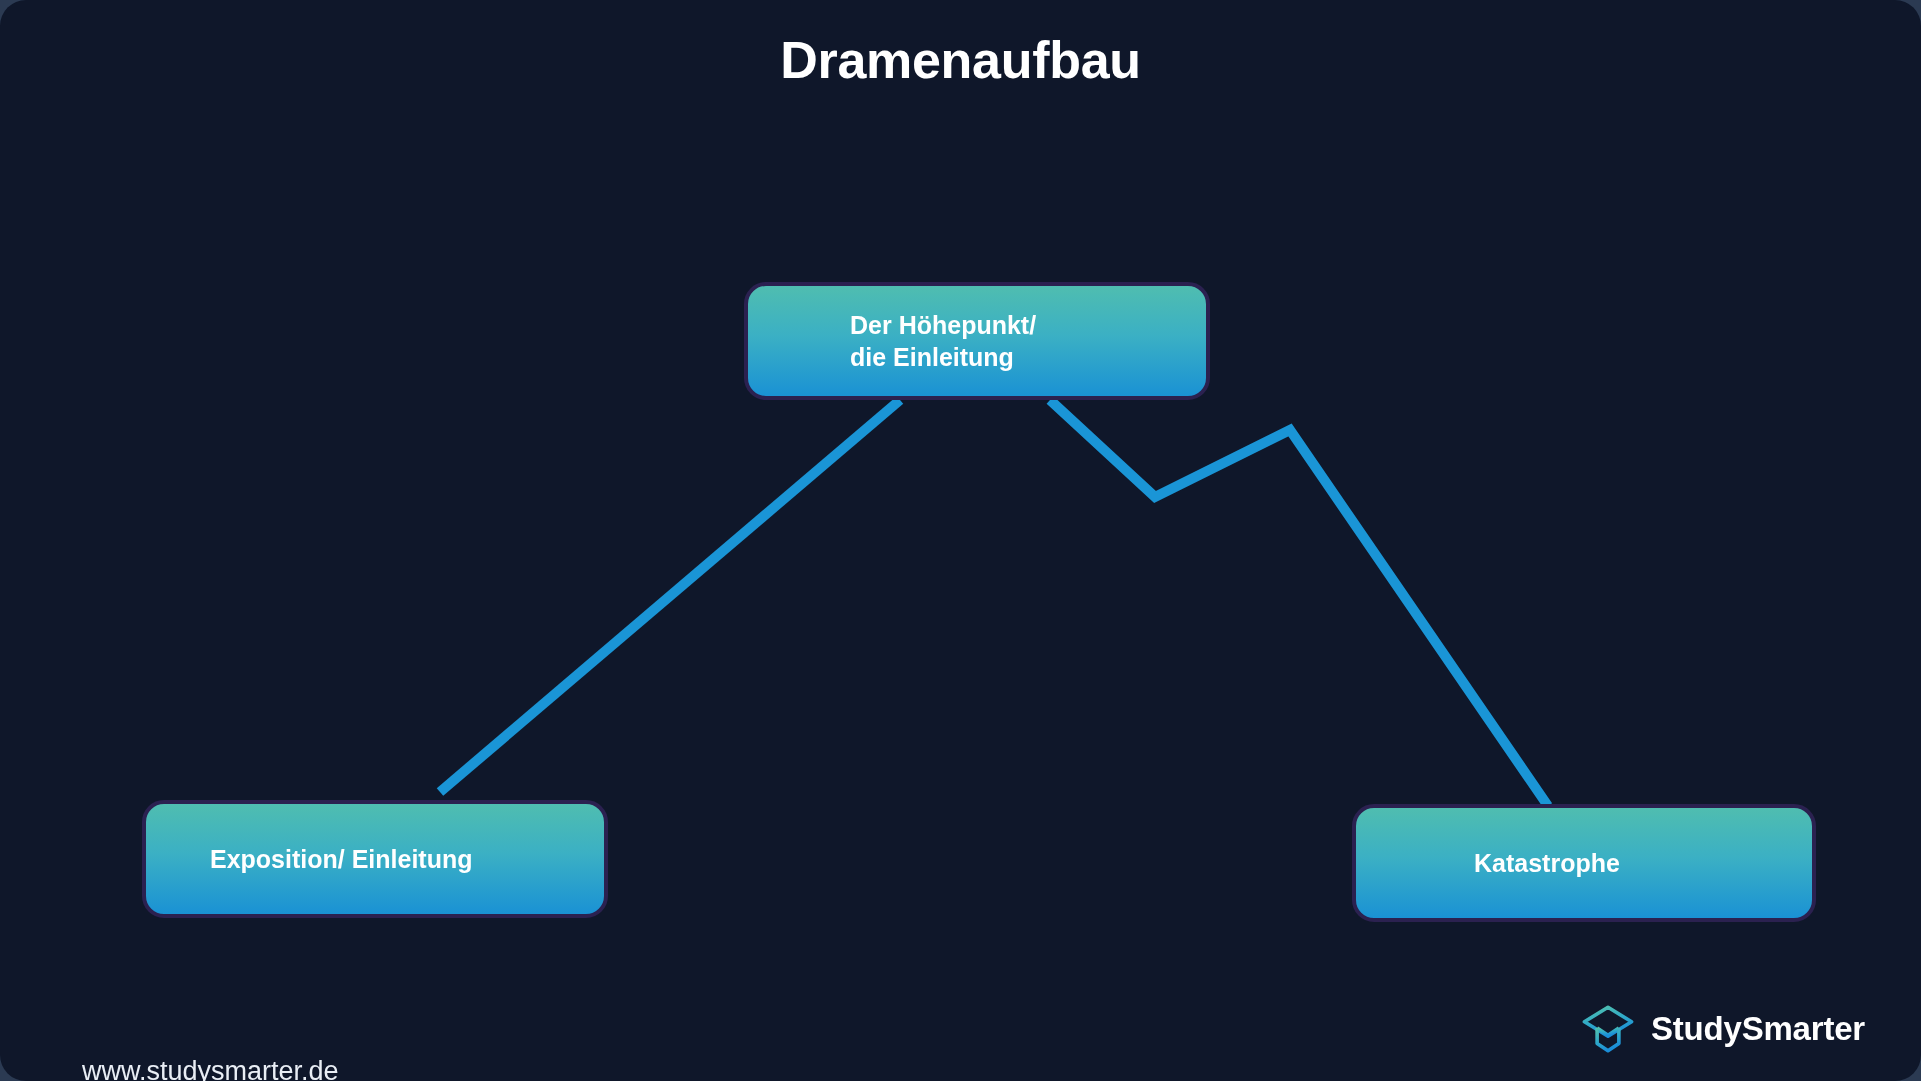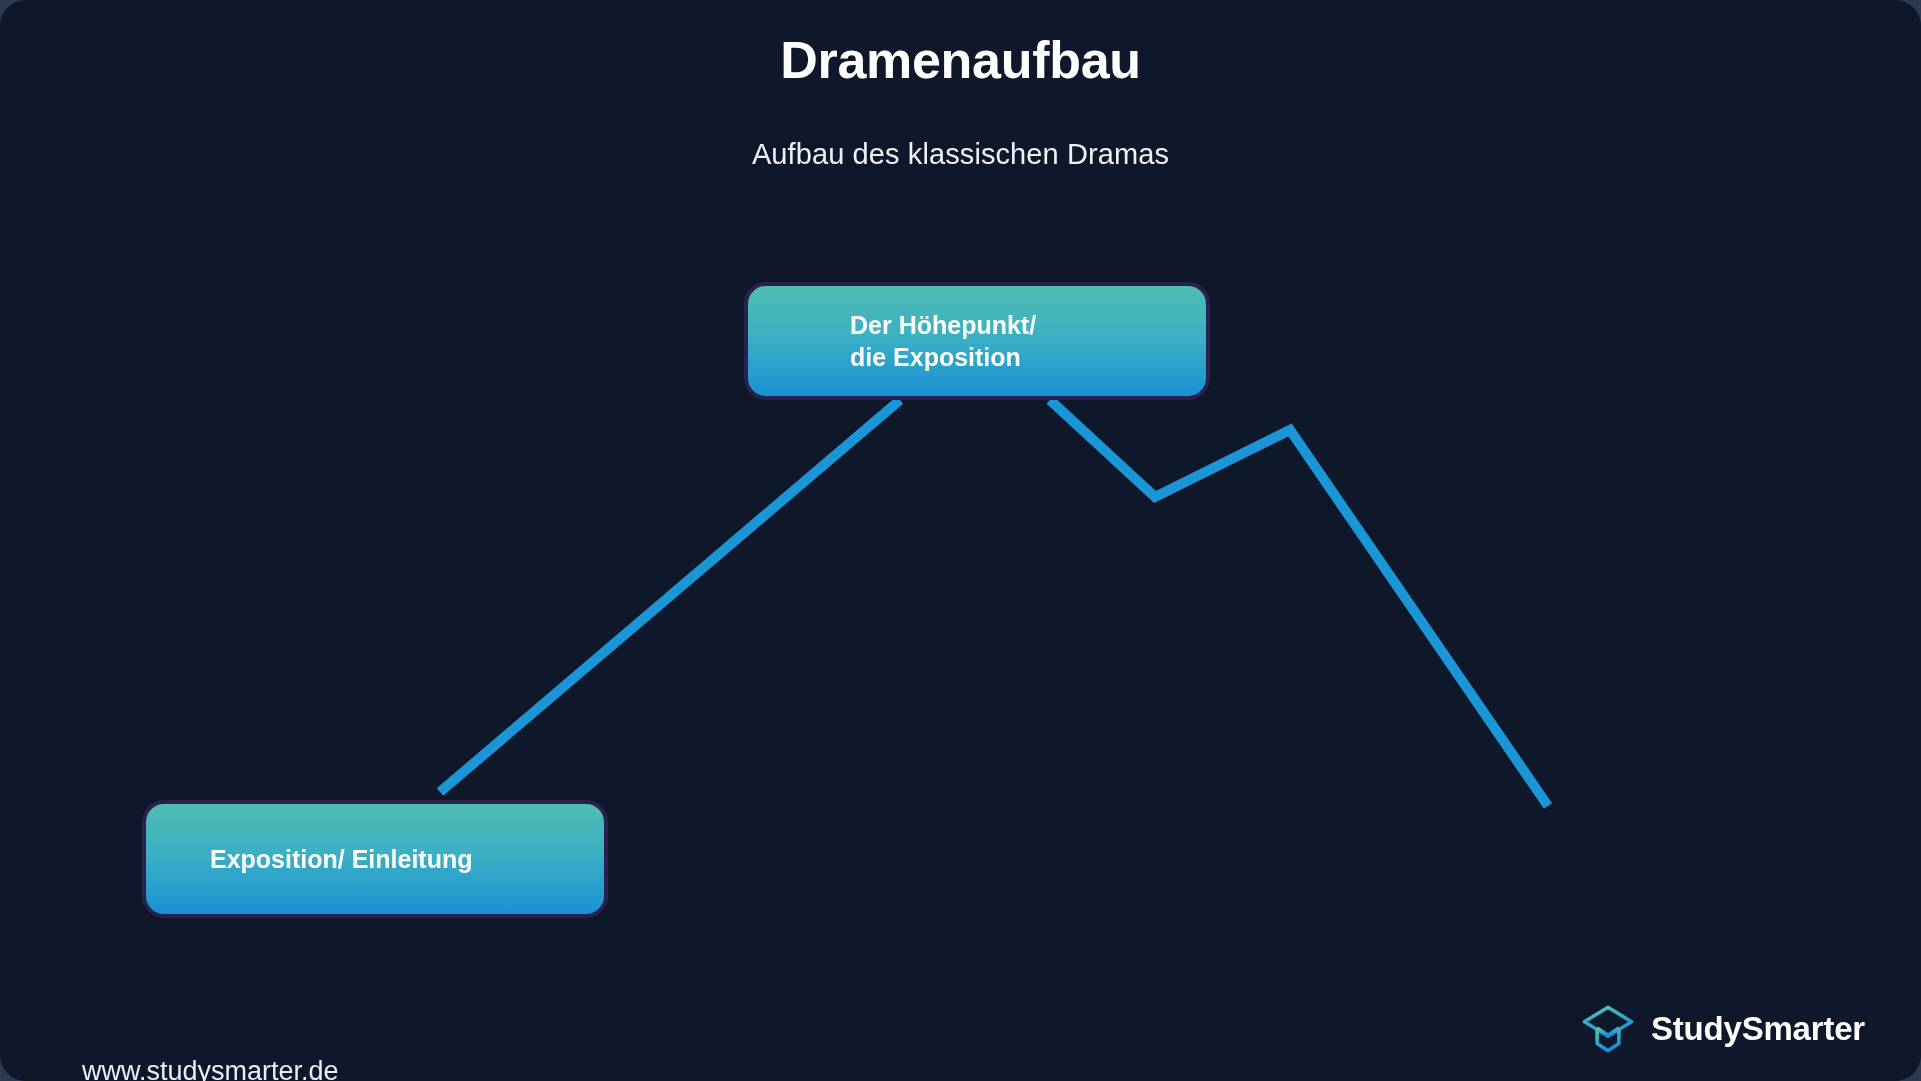--- a/index.html
+++ b/index.html
@@ -128,38 +128,40 @@
     letter-spacing: -0.2px;
   }
   .logo-svg { display: block; }
 </style>
 </head>
 <body>
 
 <div id="canvas">
 
   <div id="title">Dramenaufbau</div>
-  <div id="subtitle">Aufbau des klassischen Dramas</div>
 
   <svg id="lines" viewBox="0 0 1921 1081" preserveAspectRatio="none" xmlns="http://www.w3.org/2000/svg">
     <polyline points="440,792 900,400" fill="none" stroke="#1a95d6" stroke-width="10" stroke-linecap="butt" stroke-linejoin="miter"></polyline>
     <polyline points="1050,400 1155,497 1290,430 1548,806" fill="none" stroke="#1a95d6" stroke-width="10" stroke-linecap="butt" stroke-linejoin="miter"></polyline>
   </svg>
 
   <div class="node" id="node-climax">
     <span>
       <span>Der Höhepunkt/</span><br>
-      <span>die Exposition</span>
+      <span>die Einleitung</span>
     </span>
   </div>
 
   <div class="node" id="node-exposition">
     <span>Exposition/ Einleitung</span>
   </div>
 
+  <div class="node" id="node-catastrophe">
+    <span>Katastrophe</span>
+  </div>
 
   <div id="footer-url">www.studysmarter.de</div>
 
   <div id="brand">
     <span>
       <svg class="logo-svg" width="58" height="58" viewBox="0 0 64 64" xmlns="http://www.w3.org/2000/svg">
         <defs>
           <linearGradient id="capGrad" x1="0" y1="0" x2="0.35" y2="1">
             <stop offset="0%" stop-color="#54c3ac"></stop>
             <stop offset="55%" stop-color="#2fa9c8"></stop>

